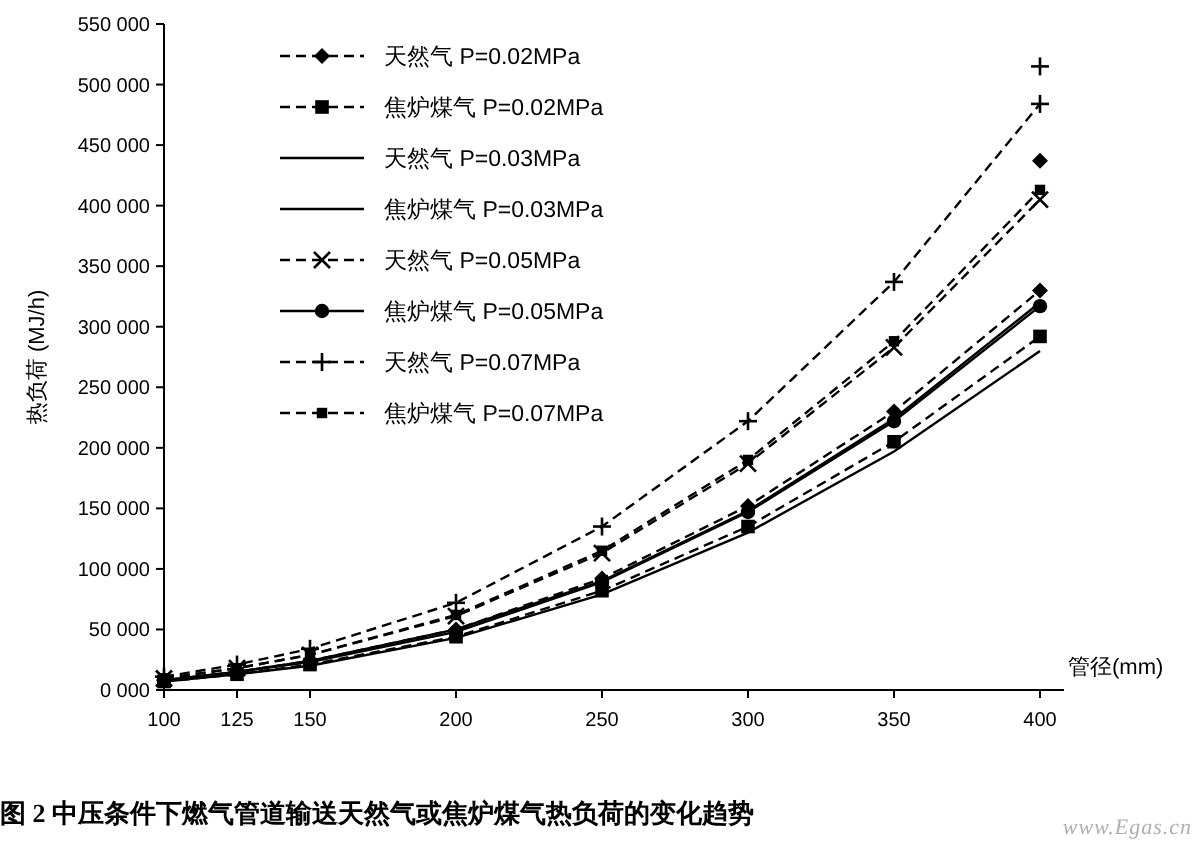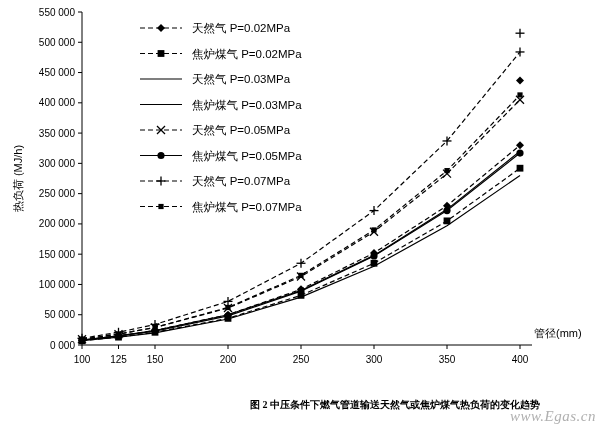--- a/index.html
+++ b/index.html
@@ -37,31 +37,31 @@
   .legend-text {
     font-size: 11.5px;
     font-family: "Liberation Sans", sans-serif;
     fill: #000;
   }
   .caption {
     position: absolute;
     left: 0;
     top: 398px;
     width: 540px;
-    text-align: right;
-    font-size: 10px;
+    text-align: left;
+    font-size: 13px;
     font-weight: bold;
     font-family: "Liberation Serif", serif;
     color: #000;
   }
   .watermark {
     position: absolute;
     right: 4px;
     top: 408px;
-    font-size: 15px;
+    font-size: 11px;
     font-style: italic;
     font-family: "Liberation Serif", serif;
     color: #b0b0b0;
     letter-spacing: 0.5px;
   }
   .series-line { fill: none; stroke: #000; }
 </style>
 </head>
 <body>
 

